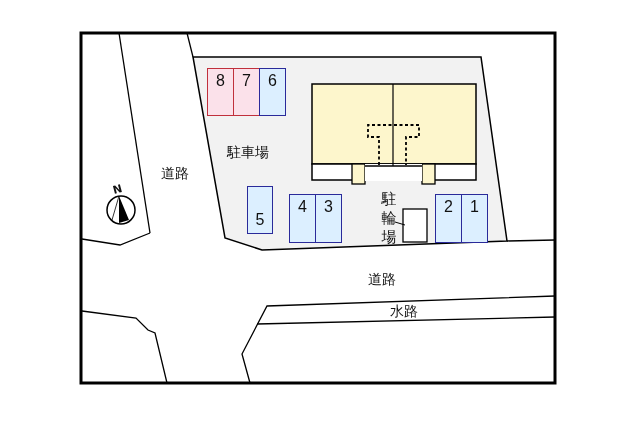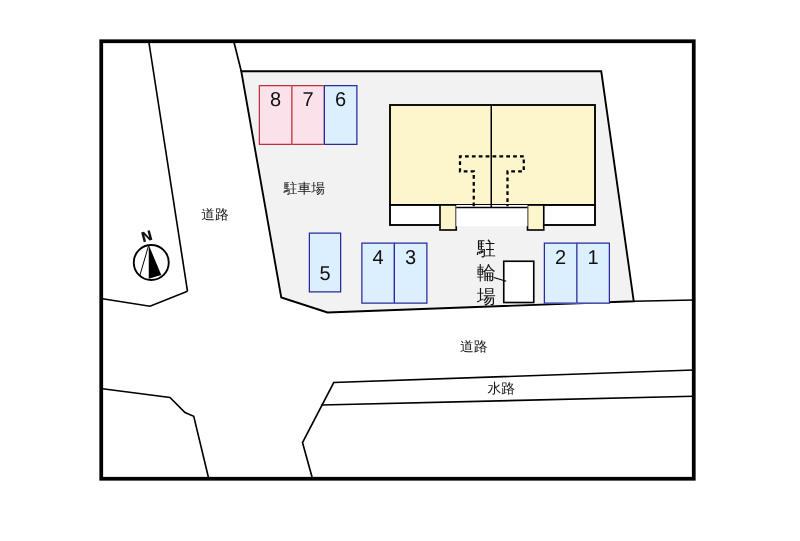--- a/index.html
+++ b/index.html
@@ -1,19 +1,19 @@
 <!DOCTYPE html>
 <html><head>
   <meta charset="utf-8">
   <style>
     html, body { margin: 0; padding: 0; background: #ffffff; }
     body { width: 640px; height: 433px; position: relative; overflow: hidden;
            font-family: "DejaVu Sans", sans-serif; }
     #map { position: absolute; left: 0; top: 0; width: 640px; height: 433px; }
-    .lbl { position: absolute; color: #111; font-size: 11px; line-height: 1; white-space: nowrap; }
+    .lbl { position: absolute; color: #111; font-size: 14px; line-height: 1; white-space: nowrap; }
     .stall { position: absolute; box-sizing: border-box; display: flex; justify-content: center;
              font-family: "Liberation Sans", sans-serif; font-size: 16px; color: #111; }
     .stall.red { background: #fbe1ea; border: 1.5px solid #c0303c; }
     .stall.blue { background: #dcefff; border: 1.5px solid #2a2a9a; }
     .stall.top { align-items: flex-start; padding-top: 3px; }
     .stall.bottom { align-items: flex-end; padding-bottom: 4px; }
     .vert { position: absolute; font-size: 15px; line-height: 19px; color: #111; width: 16px; text-align: center; }
   </style>
 </head>
 <body>
@@ -61,19 +61,19 @@
 <div class="stall blue top" style="left:259px;top:68px;width:27px;height:48px;">6</div>
 <div class="stall blue bottom" style="left:247px;top:186px;width:26px;height:48px;">5</div>
 <div class="stall blue top" style="left:289px;top:194px;width:27px;height:49px;">4</div>
 <div class="stall blue top" style="left:315px;top:194px;width:27px;height:49px;">3</div>
 <div class="stall blue top" style="left:435px;top:194px;width:27px;height:49px;">2</div>
 <div class="stall blue top" style="left:461px;top:194px;width:27px;height:49px;">1</div>
 
 <div class="lbl" style="left:161px;top:166px;">道路</div>
 <div class="lbl" style="left:227px;top:145px;">駐車場</div>
 <div class="lbl" style="left:368px;top:272px;">道路</div>
-<div class="lbl" style="left:390px;top:305px;">水路</div>
+<div class="lbl" style="left:390px;top:305px;font-family:Liberation Serif, serif;">水路</div>
 <div class="vert" style="left:381px;top:190px;">
     <div>駐</div>
     <div>輪</div>
     <div>場</div>
   </div>
 <div class="lbl" style="left:113px;top:184px;font-size:11px;font-weight:bold;transform:rotate(-15deg);">N</div>
 
 </body></html>

